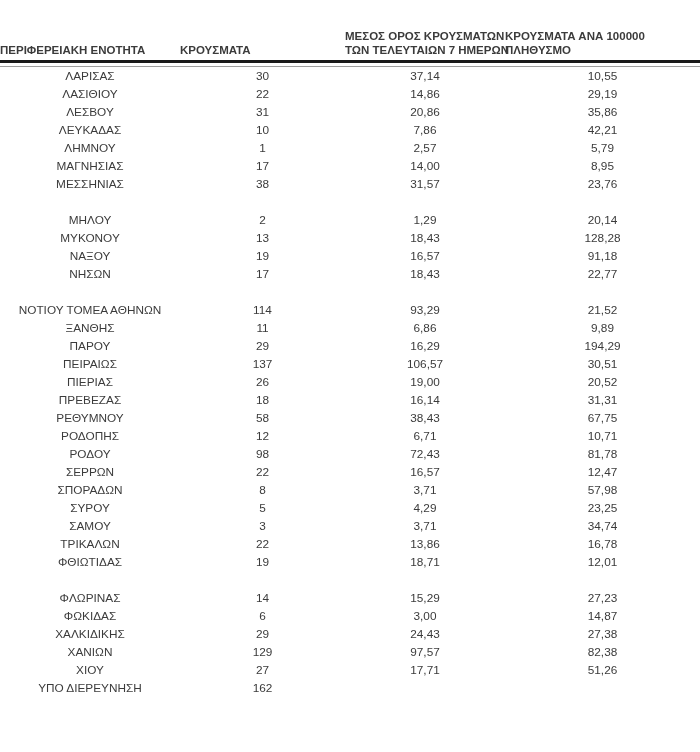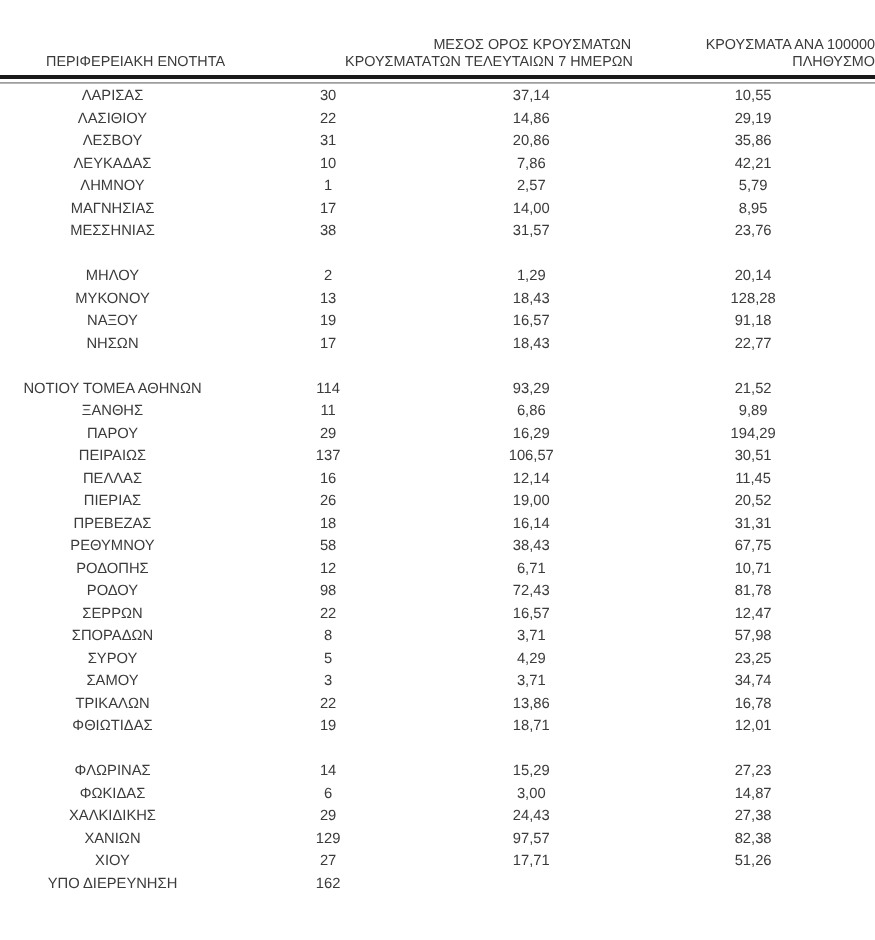--- a/index.html
+++ b/index.html
@@ -22,24 +22,24 @@
   table.cases-table {
     width: 700px;
     border-collapse: collapse;
     table-layout: fixed;
   }
   col.c1 { width: 180px; }
   col.c2 { width: 165px; }
   col.c3 { width: 160px; }
   col.c4 { width: 195px; }
   thead th {
-    font-weight: normal;
+    font-weight: bold;
     font-size: 11.5px;
     line-height: 13.5px;
-    text-align: right;
+    text-align: left;
     vertical-align: bottom;
     padding: 0 0 3px 0;
     white-space: nowrap;
     color: #3b3b3b;
   }
   thead th .hline { display: block; }
   tr.rule-row td {
     padding: 0;
     height: 7px;
     background: linear-gradient(
@@ -186,26 +186,20 @@
           <td>16,29</td>
           <td>194,29</td>
         </tr>
         <tr>
           <td>ΠΕΙΡΑΙΩΣ</td>
           <td>137</td>
           <td>106,57</td>
           <td>30,51</td>
         </tr>
         <tr>
-          <td>ΠΕΛΛΑΣ</td>
-          <td>16</td>
-          <td>12,14</td>
-          <td>11,45</td>
-        </tr>
-        <tr>
           <td>ΠΙΕΡΙΑΣ</td>
           <td>26</td>
           <td>19,00</td>
           <td>20,52</td>
         </tr>
         <tr>
           <td>ΠΡΕΒΕΖΑΣ</td>
           <td>18</td>
           <td>16,14</td>
           <td>31,31</td>

